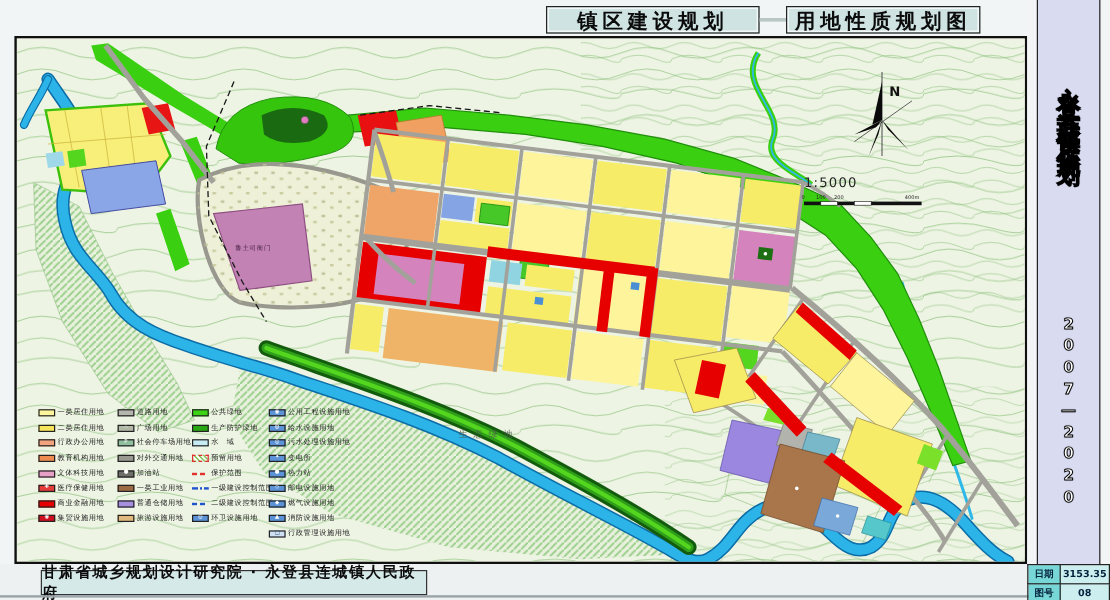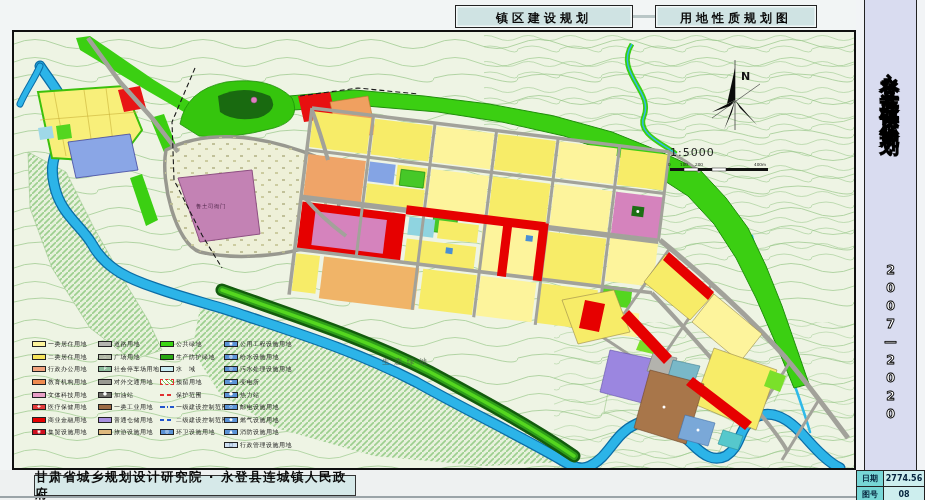--- a/index.html
+++ b/index.html
@@ -6,22 +6,22 @@
   body{
     width:925px;height:500px;position:relative;overflow:hidden;
     background:#f2f5f5;
     font-family:"DejaVu Sans","Liberation Sans",sans-serif;
   }
   
   .title-box{
     position:absolute;top:5px;height:23px;box-sizing:border-box;
     background:#cfe3e3;border:1px solid #222;
     box-shadow:inset 0 0 0 1.5px #f2f8f8;
-    display:flex;align-items:flex-end;justify-content:center;
-    font-weight:bold;font-size:12px;letter-spacing:4px;color:#0b0b0b;
+    display:flex;align-items:flex-start;justify-content:center;
+    font-weight:bold;font-size:17px;letter-spacing:4px;color:#0b0b0b;
   }
   #title-left{left:455px;width:178px;}
   #title-right{left:655px;width:162px;}
   #title-connector{position:absolute;left:633px;top:15px;width:22px;height:3px;background:#b9c6c6;}
   
   #map-frame{
     position:absolute;left:12px;top:30px;width:844px;height:440px;
     box-sizing:border-box;border:2px solid #101010;background:#eef4e4;
   }
   #map-svg{position:absolute;left:0;top:0;}
@@ -504,20 +504,20 @@
 <div id="footer-strip"></div>
 <div id="credit-box">
   <span>甘肃省城乡规划设计研究院 · 永登县连城镇人民政府</span>
 </div>
 <div id="bottom-line"></div>
 
 <table id="info-table">
   <tbody>
       <tr>
     <td class="info-label">日期</td>
-    <td class="info-value">2774.56</td>
+    <td class="info-value">3153.35</td>
   </tr>
   <tr>
     <td class="info-label">图号</td>
     <td class="info-value">08</td>
   </tr>
 </tbody>
   </table>
 
 </body></html>

